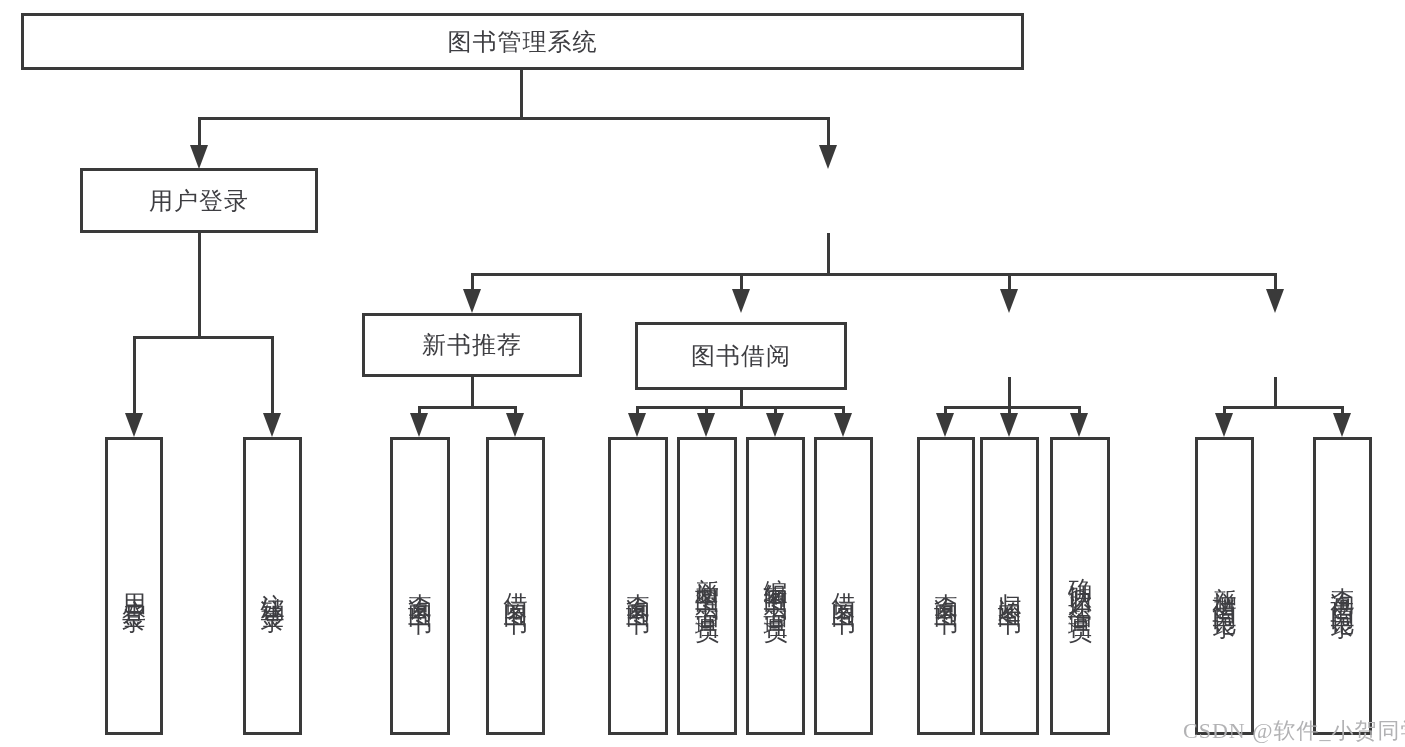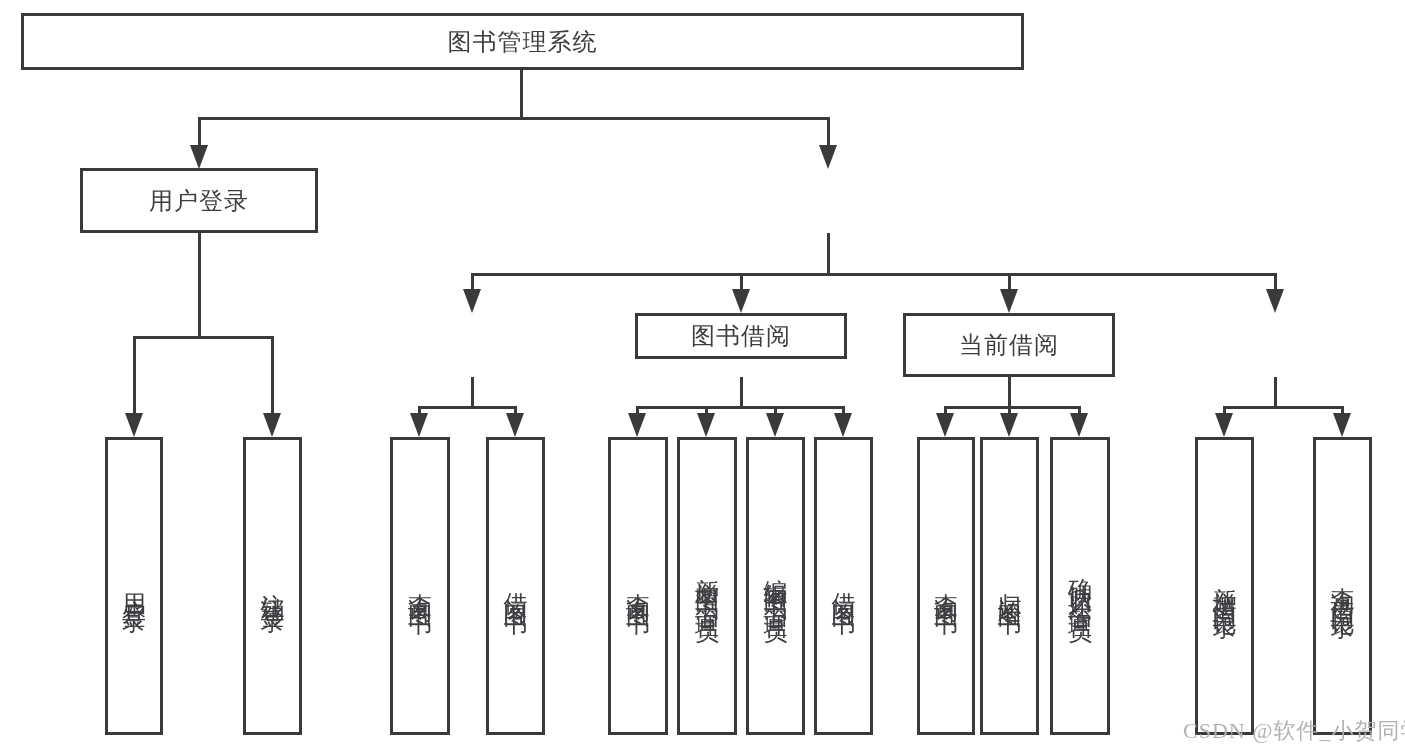--- a/index.html
+++ b/index.html
@@ -104,28 +104,28 @@
 
   <div class="hbox" style="left:21px;top:13px;width:1003px;height:57px;">
     <span>图书管理系统</span>
   </div>
 
   <div class="hbox" style="left:80px;top:168px;width:238px;height:65px;">
     <span>用户登录</span>
   </div>
 
 
+  <div class="hbox" style="left:362px;top:313px;width:220px;height:64px;">
+    <span>新书推荐</span>
+  </div>
 
-  <div class="hbox" style="left:635px;top:313px;width:212px;height:46px;">
+  <div class="hbox" style="left:635px;top:322px;width:212px;height:68px;">
     <span>图书借阅</span>
   </div>
 
-  <div class="hbox" style="left:903px;top:313px;width:212px;height:64px;">
-    <span>当前借阅</span>
-  </div>
 
 
   <div class="vbox" style="left:105px;width:58px;">
     <span class="vtext">用户登录</span>
   </div>
   <div class="vbox" style="left:243px;width:59px;">
     <span class="vtext">注销登录</span>
   </div>
 
   <div class="vbox" style="left:390px;width:60px;">

